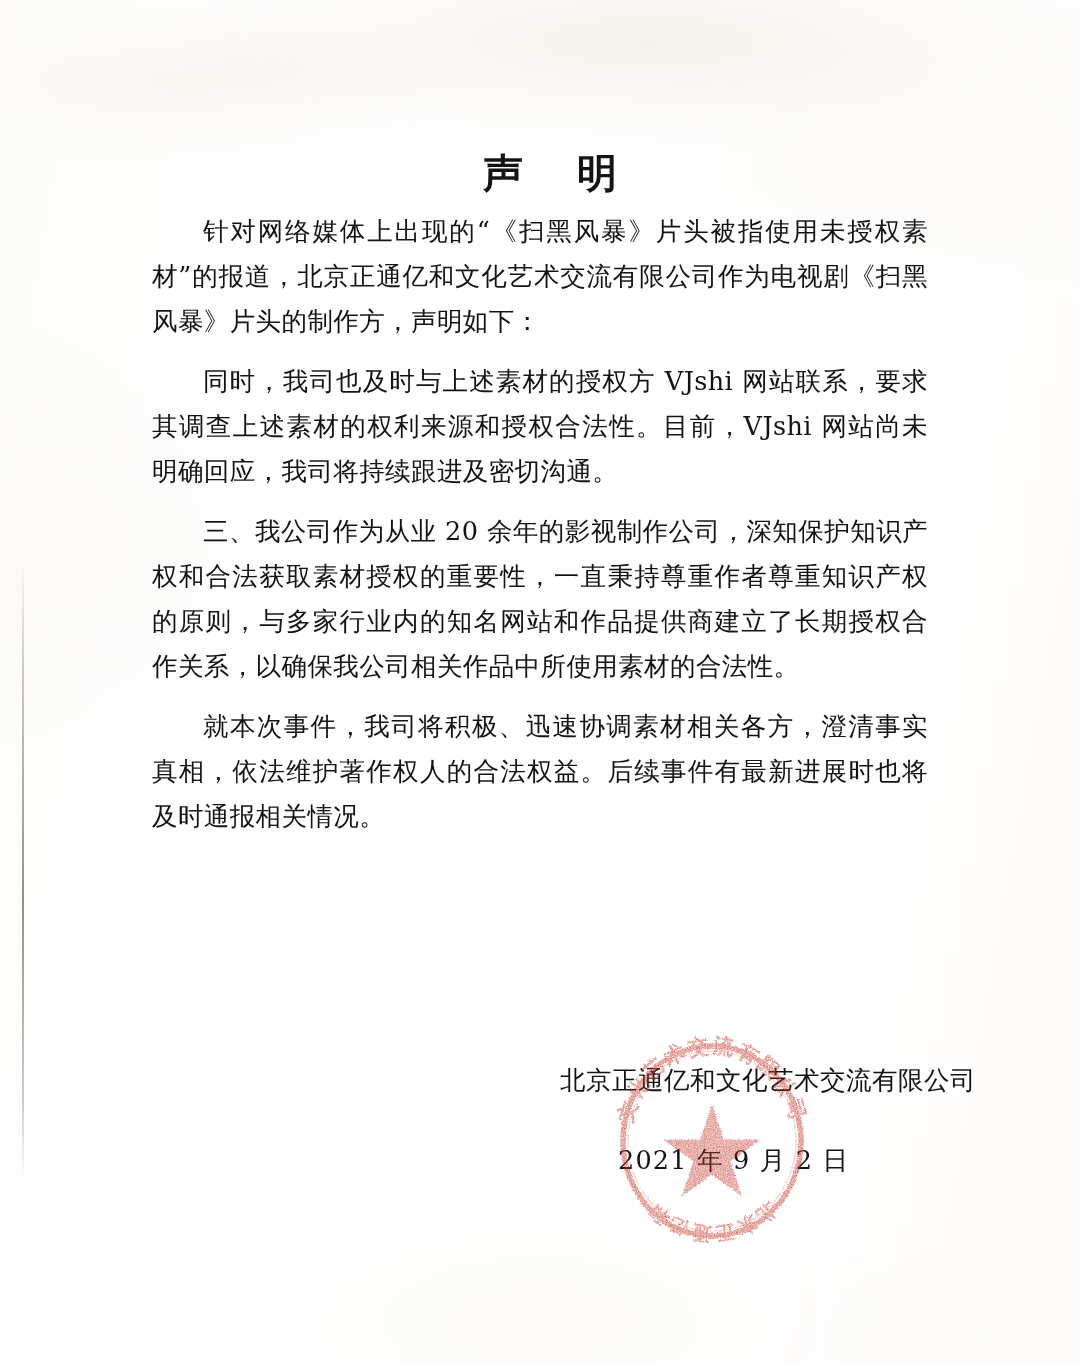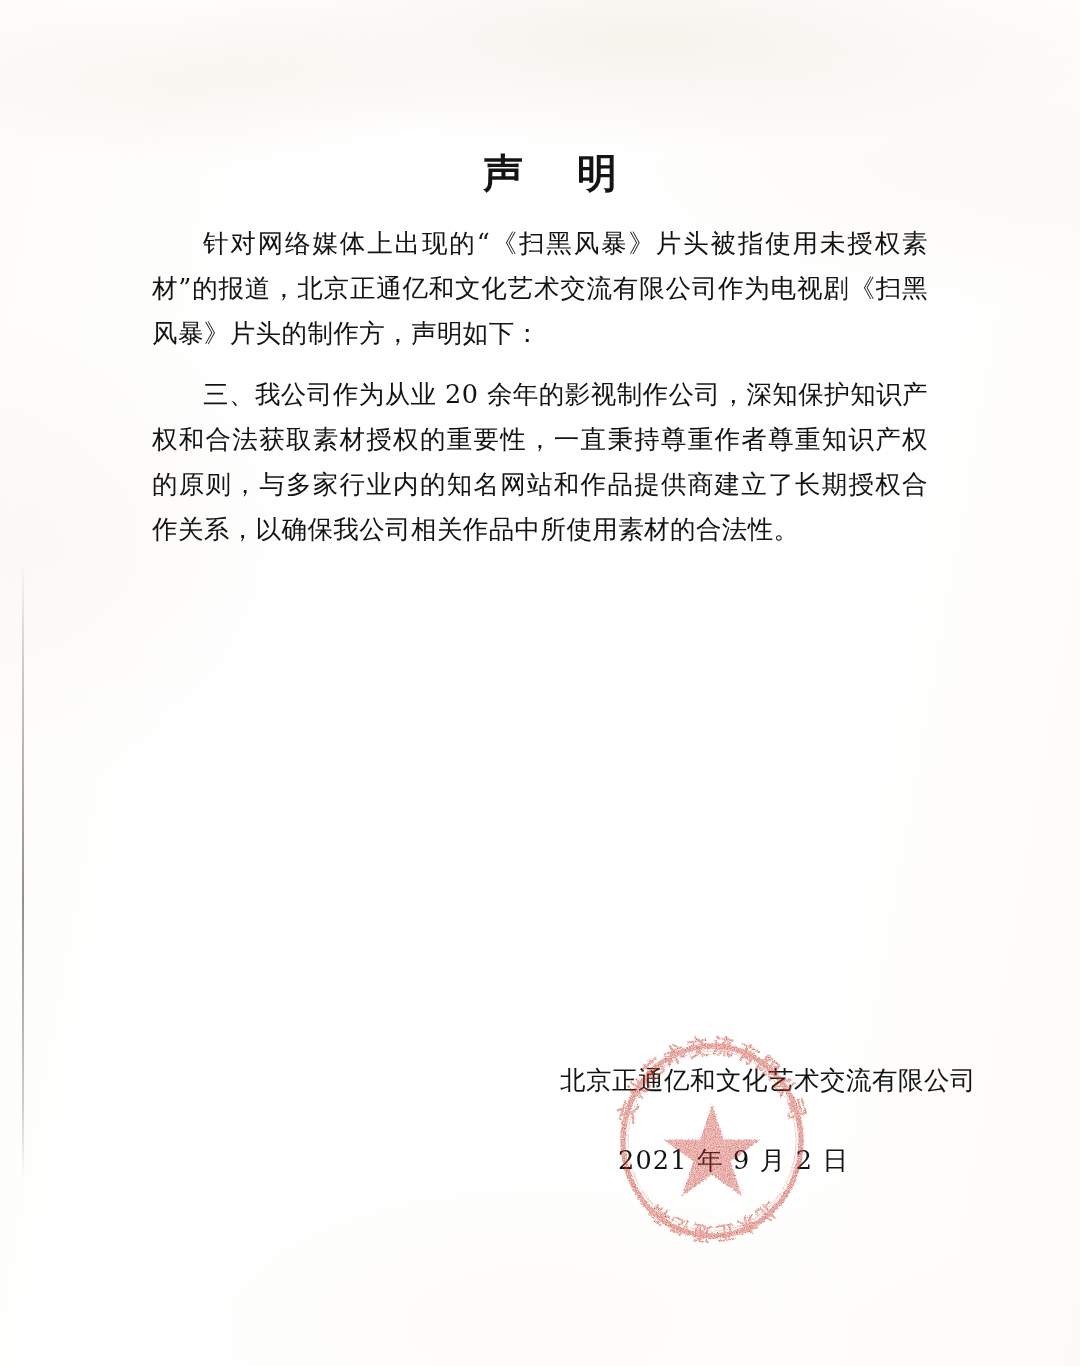--- a/index.html
+++ b/index.html
@@ -69,21 +69,21 @@
     width: 776px;
   }
 
   .para {
     font-size: 25.5px;
     line-height: 45px;
     color: #131313;
     text-align: justify;
     text-justify: inter-ideograph;
     text-indent: 2em;
-    margin: 16px 0 15px 0;
+    margin: 4px 0 15px 0;
     letter-spacing: 0.4px;
     font-family: "DejaVu Serif", "Liberation Serif", serif;
   }
   .para:last-child { margin-bottom: 0; }
 
   
   .sign-block {
     position: absolute;
     left: 560px;
     top: 1060px;
@@ -125,21 +125,23 @@
 <body>
 
 <div class="page">
 
   <div class="paper-edge"></div>
 
   <div class="doc-title">声 明</div>
 
   <div class="body-col">
     <p class="para">针对网络媒体上出现的“《扫黑风暴》片头被指使用未授权素材”的报道，北京正通亿和文化艺术交流有限公司作为电视剧《扫黑风暴》片头的制作方，声明如下：</p>
+    <p class="para">同时，我司也及时与上述素材的授权方 VJshi 网站联系，要求其调查上述素材的权利来源和授权合法性。目前，VJshi 网站尚未明确回应，我司将持续跟进及密切沟通。</p>
     <p class="para">三、我公司作为从业 20 余年的影视制作公司，深知保护知识产权和合法获取素材授权的重要性，一直秉持尊重作者尊重知识产权的原则，与多家行业内的知名网站和作品提供商建立了长期授权合作关系，以确保我公司相关作品中所使用素材的合法性。</p>
+    <p class="para">就本次事件，我司将积极、迅速协调素材相关各方，澄清事实真相，依法维护著作权人的合法权益。后续事件有最新进展时也将及时通报相关情况。</p>
   </div>
 
   <div class="sign-block">
     <div class="sign-company">北京正通亿和文化艺术交流有限公司</div>
     <div class="sign-date">2021 年 9 月 2 日</div>
   </div>
 
   <div class="seal">
     <svg viewBox="0 0 200 218" xmlns="http://www.w3.org/2000/svg" aria-hidden="true">
       <defs>

